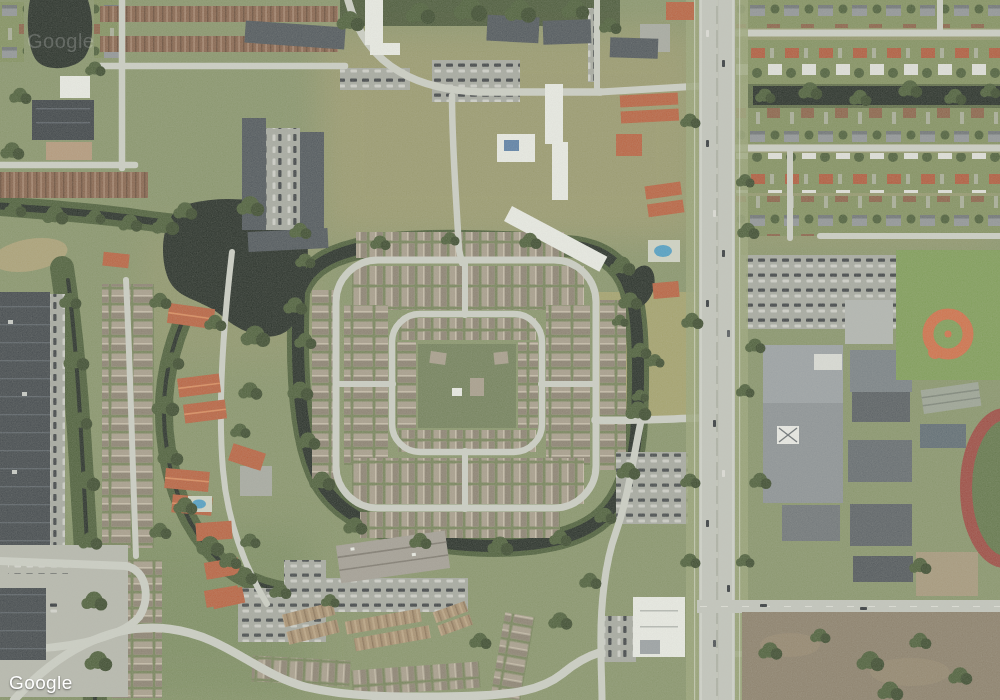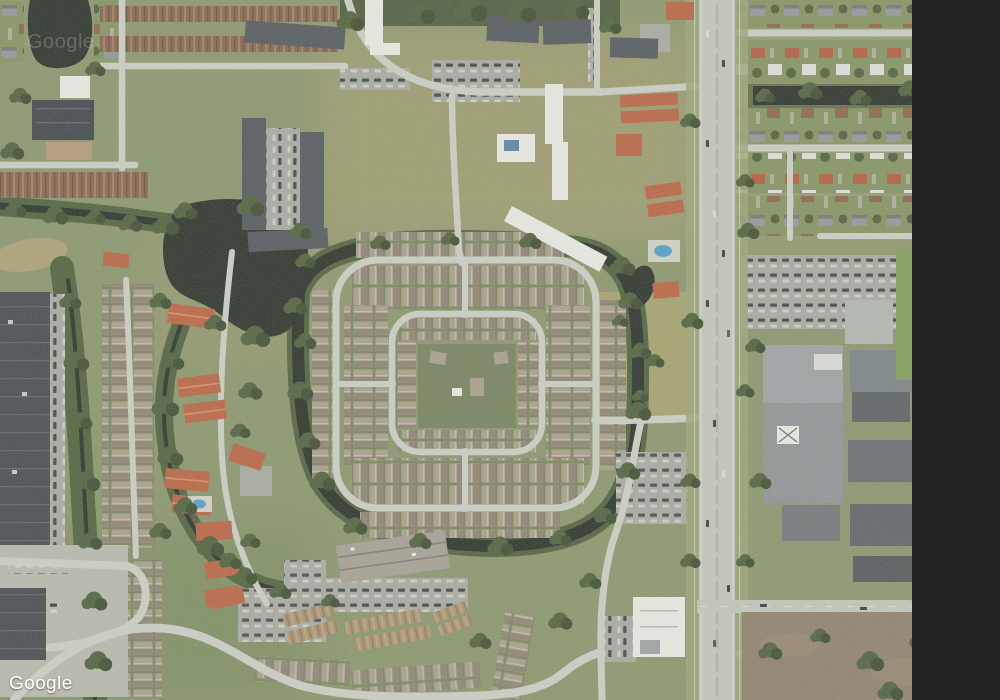--- a/index.html
+++ b/index.html
@@ -7,21 +7,21 @@
     --tree:#4c5e39; --treedark:#3b4a2d; --water:#252d26;
     --road:#cbcec4; --roadmajor:#c2c5bc; --lane:#e6e8df; --asphalt:#a6a9a0;
     --lot:#76835a; --rooftan:#a79d8b; --roofshade:#8b8171; --ridge:#d0c7b3;
     --sgray:#909496; --sbrown:#8a6248; --sred:#b05a3c; --swhite:#dfe0da; --slot:#82905f;
     --apartment:#4e555a; --white:#e9ebe4; --redtile:#b8613f; --redridge:#d98a5c;
     --warehouse:#41474b; --clay:#cf6f48; --track:#9c4a41; --trackin:#62764a;
     --dirt:#8b7f6a; --dirtlight:#a5977a; --pool:#4f9ec4;
     --cardark:#33383c; --carlight:#dcdcd6; --thbrown:#86634c; --thtan:#a89070; --aptbar:#a39e94;
   }
   html,body{margin:0;padding:0;background:#222;}
-  .stage{position:relative;width:912px;height:700px;overflow:hidden;background:var(--grass);cursor:grab;}
+  .stage{position:relative;width:1000px;height:700px;overflow:hidden;background:var(--grass);cursor:grab;}
   svg{display:block}
   
   .p-lot{fill:var(--lot)} .p-roof{fill:var(--rooftan)} .p-roofd{fill:var(--roofshade)} .p-ridge{fill:var(--ridge)}
   .p-slot{fill:var(--slot)} .p-sgray{fill:var(--sgray)} .p-sbrown{fill:var(--sbrown)}
   .p-sred{fill:var(--sred)} .p-swhite{fill:var(--swhite)} .p-tree{fill:var(--tree)} .p-car{fill:var(--cardark)} .p-carl{fill:var(--carlight)}
   .p-thb{fill:var(--thbrown)} .p-thbd{fill:#6b4e3b} .p-tht{fill:var(--thtan)} .p-thtd{fill:#8a7357}
   .wh{fill:var(--warehouse)} .whs{fill:#596066}
   .tree{fill:var(--tree)} .treed{fill:var(--treedark)}
   .w{fill:var(--water)} .ws{stroke:var(--water);fill:none;stroke-linecap:round}
   .belt{stroke:var(--tree);fill:none;stroke-linecap:round}

